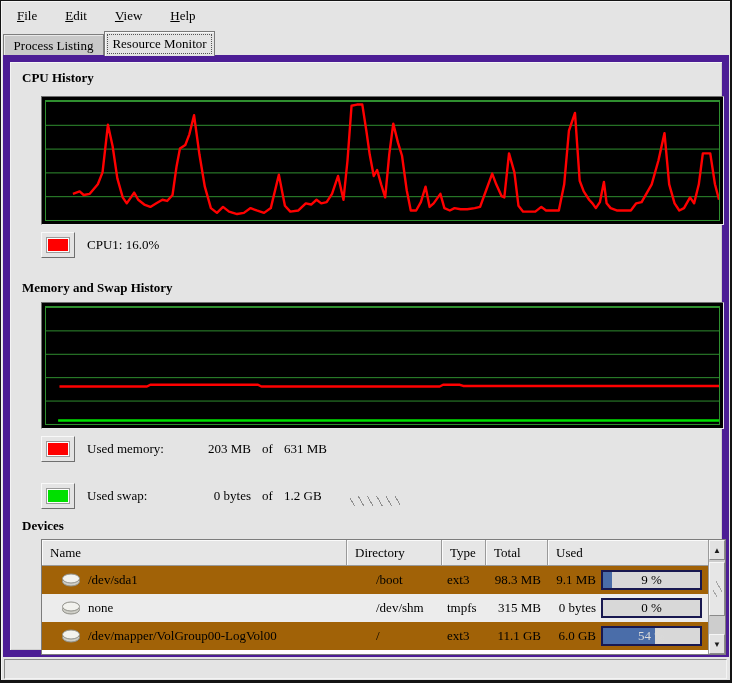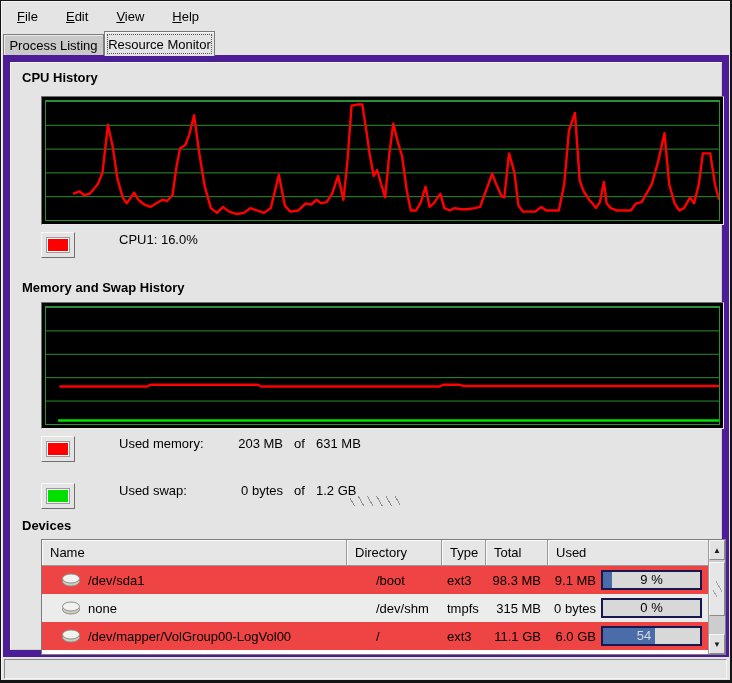--- a/index.html
+++ b/index.html
@@ -4,21 +4,21 @@
 <style>
   * { box-sizing: border-box; margin: 0; padding: 0; }
   html,body { background:#555; }
   .window {
     position: relative;
     width: 732px; height: 683px;
     background: #e4e4e4;
     border: 1px solid #141414;
     border-right-width: 2px;
     border-bottom-width: 3px;
-    font-family: Liberation Sans, sans-serif;
+    font-family: Liberation Serif, serif;
     font-size: 13px; color: #000;
     overflow: hidden;
     box-shadow: inset 1px 1px 0 #f5f5f5;
   }
   
   .menubar { position:absolute; left:2px; top:2px; right:3px; height:26px; display:flex; align-items:center; padding-left:4px; }
   .menu-item { padding:3px 10px; margin-right:8px; cursor:default; }
   .menu-item .mn { text-decoration: underline; }
   
   .tab { position:absolute; display:flex; align-items:center; justify-content:center; cursor:default; }
@@ -52,21 +52,21 @@
     border-color:#6f6f6f #e9e9e9 #e9e9e9 #6f6f6f;
   }
   .plot {
     position:relative; width:100%; height:100%;
     border:1px solid #2f8f2f;
     background-image: linear-gradient(#2f8f2f 1px, rgba(0,0,0,0) 1px);
     background-size: 100% 20%;
   }
   .plot svg { position:absolute; left:0; top:0; width:100%; height:100%; }
   
-  .legend-row { position:absolute; left:31px; display:flex; align-items:flex-start; height:26px;gap:32px; }
+  .legend-row { position:absolute; left:31px; display:flex; align-items:center; height:26px; }
   .swatch {
     width:34px; height:26px; background:#e4e4e4;
     border:1px solid; border-color:#f8f8f8 #6f6f6f #6f6f6f #f8f8f8;
     display:flex; align-items:center; justify-content:center;
     cursor:default;
   }
   .swatch-color { width:22px; height:14px; border:1px solid #fdfdfd; outline:1px solid #9a9a9a; }
   .legend-text { margin-left:12px; display:flex; align-items:center; }
   .lt-label { width:100px; }
   .lt-val   { width:64px; text-align:right; }
@@ -83,21 +83,21 @@
   }
   .thead { display:flex; height:26px; background:#fca5a5; }
   .th {
     background:#e6e6e6;
     border-right:1px solid #999; border-bottom:1px solid #999;
     box-shadow: inset 1px 1px 0 #fafafa;
     display:flex; align-items:center; padding-left:8px;
     overflow:hidden; white-space:nowrap; cursor:default;
   }
   .th-name{width:305px} .th-dir{width:95px} .th-type{width:44px} .th-total{width:62px} .th-used{width:162px}
-  .trow { display:flex; height:28px; align-items:center; background:#ef4444; cursor:default; }
+  .trow { display:flex; height:28px; align-items:center; background:#a16207; cursor:default; }
   .trow.alt { background:#ececec; }
   .c { overflow:hidden; white-space:nowrap; }
   .c-name{width:305px; display:flex; align-items:center; padding-left:19px;}
   .c-name .nm{ margin-left:7px; }
   .c-dir{width:95px; padding-left:29px;}
   .c-type{width:44px; padding-left:5px;}
   .c-total{width:62px; text-align:right; padding-right:7px;}
   .c-used{width:160px; display:flex; align-items:center;}
   .used-val{width:48px; text-align:right;}
   .pbar {

